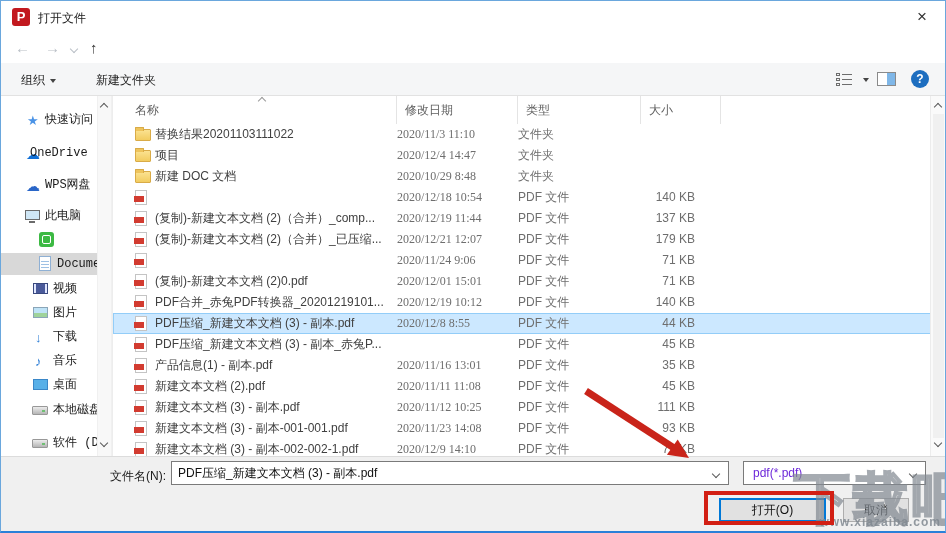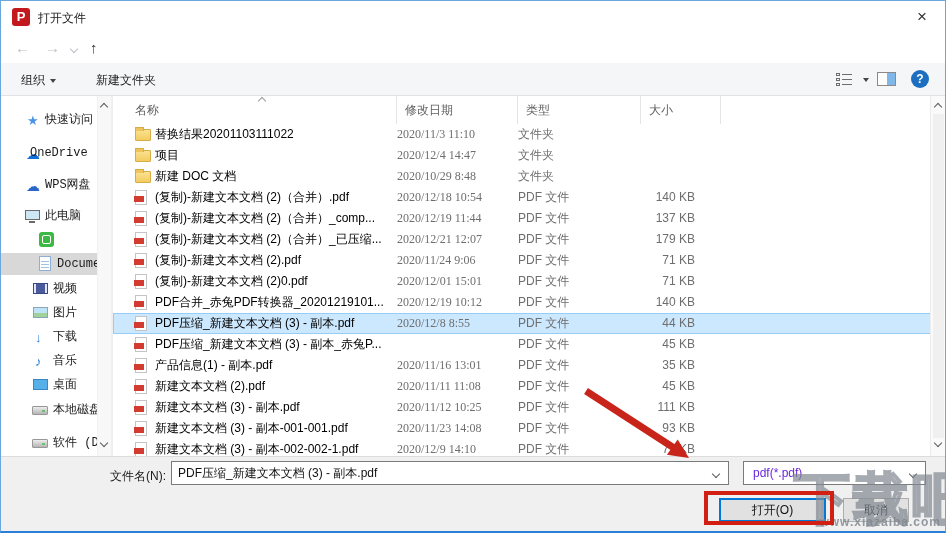--- a/index.html
+++ b/index.html
@@ -84,21 +84,21 @@
   
   .list { position:absolute; left:111px; top:95px; width:818px; height:360px; background:#fff; overflow:hidden;
           border-left:1px solid #ededed; }
   .lheader { position:absolute; left:0; top:0; width:100%; height:28px; color:#5f5f5f; }
   .hcell { position:absolute; top:0; height:28px; line-height:28px; border-right:1px solid #e4e4e4; padding-left:8px; }
   .hsort { position:absolute; left:146px; top:2px; }
   .rows { position:absolute; left:0; top:28px; width:100%; }
   .frow { position:absolute; left:0; width:818px; height:21px; line-height:21px; white-space:nowrap; }
   .frow.sel { background:#cce8ff; box-shadow:inset 0 0 0 1px #93cdf8; }
   .cell { position:absolute; top:0; height:21px; overflow:hidden; }
-  .c-name { left:0; width:284px; padding-left:42px; color:#000000; }
+  .c-name { left:0; width:284px; padding-left:42px; color:#404040; }
   .c-date { left:284px; width:121px; color:#6e6e6e;font-family:Liberation Serif, serif; }
   .c-type { left:405px; width:123px; color:#6e6e6e; }
   .c-size { left:528px; width:80px; color:#6e6e6e; text-align:right; padding-right:26px; }
   .fic { position:absolute; left:22px; top:3px; }
   .icon-folder { width:16px; height:12px; background:linear-gradient(#fbe291,#f2cc60); border:1px solid #d9ab47; border-radius:1px; top:5px; }
   .icon-folder::before { content:""; position:absolute; left:-1px; top:-3px; width:7px; height:3px; background:#eec45c;
                          border:1px solid #d9ab47; border-bottom:none; border-radius:1px 1px 0 0; }
   .icon-pdf { width:12px; height:15px; background:#fff; border:1px solid #c4c4c4; top:3px; }
   .icon-pdf::after { content:""; position:absolute; left:-2px; bottom:2px; width:10px; height:6px; background:#d23b30; }
 
@@ -264,42 +264,40 @@
         </div>
       <div class="frow" style="top:42px;">
           <span class="fic icon-folder"></span>
           <span class="cell c-name">新建 DOC 文档</span>
           <span class="cell c-date">2020/10/29 8:48</span>
           <span class="cell c-type">文件夹</span>
           <span class="cell c-size"></span>
         </div>
       <div class="frow" style="top:63px;">
           <span class="fic icon-pdf"></span>
-          <span class="cell c-name">(复制)-新建文本文档 (2)（合并）.pdf</span>
           <span class="cell c-date">2020/12/18 10:54</span>
           <span class="cell c-type">PDF 文件</span>
           <span class="cell c-size">140 KB</span>
         </div>
       <div class="frow" style="top:84px;">
           <span class="fic icon-pdf"></span>
           <span class="cell c-name">(复制)-新建文本文档 (2)（合并）_comp...</span>
           <span class="cell c-date">2020/12/19 11:44</span>
           <span class="cell c-type">PDF 文件</span>
           <span class="cell c-size">137 KB</span>
         </div>
       <div class="frow" style="top:105px;">
           <span class="fic icon-pdf"></span>
           <span class="cell c-name">(复制)-新建文本文档 (2)（合并）_已压缩...</span>
           <span class="cell c-date">2020/12/21 12:07</span>
           <span class="cell c-type">PDF 文件</span>
           <span class="cell c-size">179 KB</span>
         </div>
       <div class="frow" style="top:126px;">
           <span class="fic icon-pdf"></span>
-          <span class="cell c-name">(复制)-新建文本文档 (2).pdf</span>
           <span class="cell c-date">2020/11/24 9:06</span>
           <span class="cell c-type">PDF 文件</span>
           <span class="cell c-size">71 KB</span>
         </div>
       <div class="frow" style="top:147px;">
           <span class="fic icon-pdf"></span>
           <span class="cell c-name">(复制)-新建文本文档 (2)0.pdf</span>
           <span class="cell c-date">2020/12/01 15:01</span>
           <span class="cell c-type">PDF 文件</span>
           <span class="cell c-size">71 KB</span>

